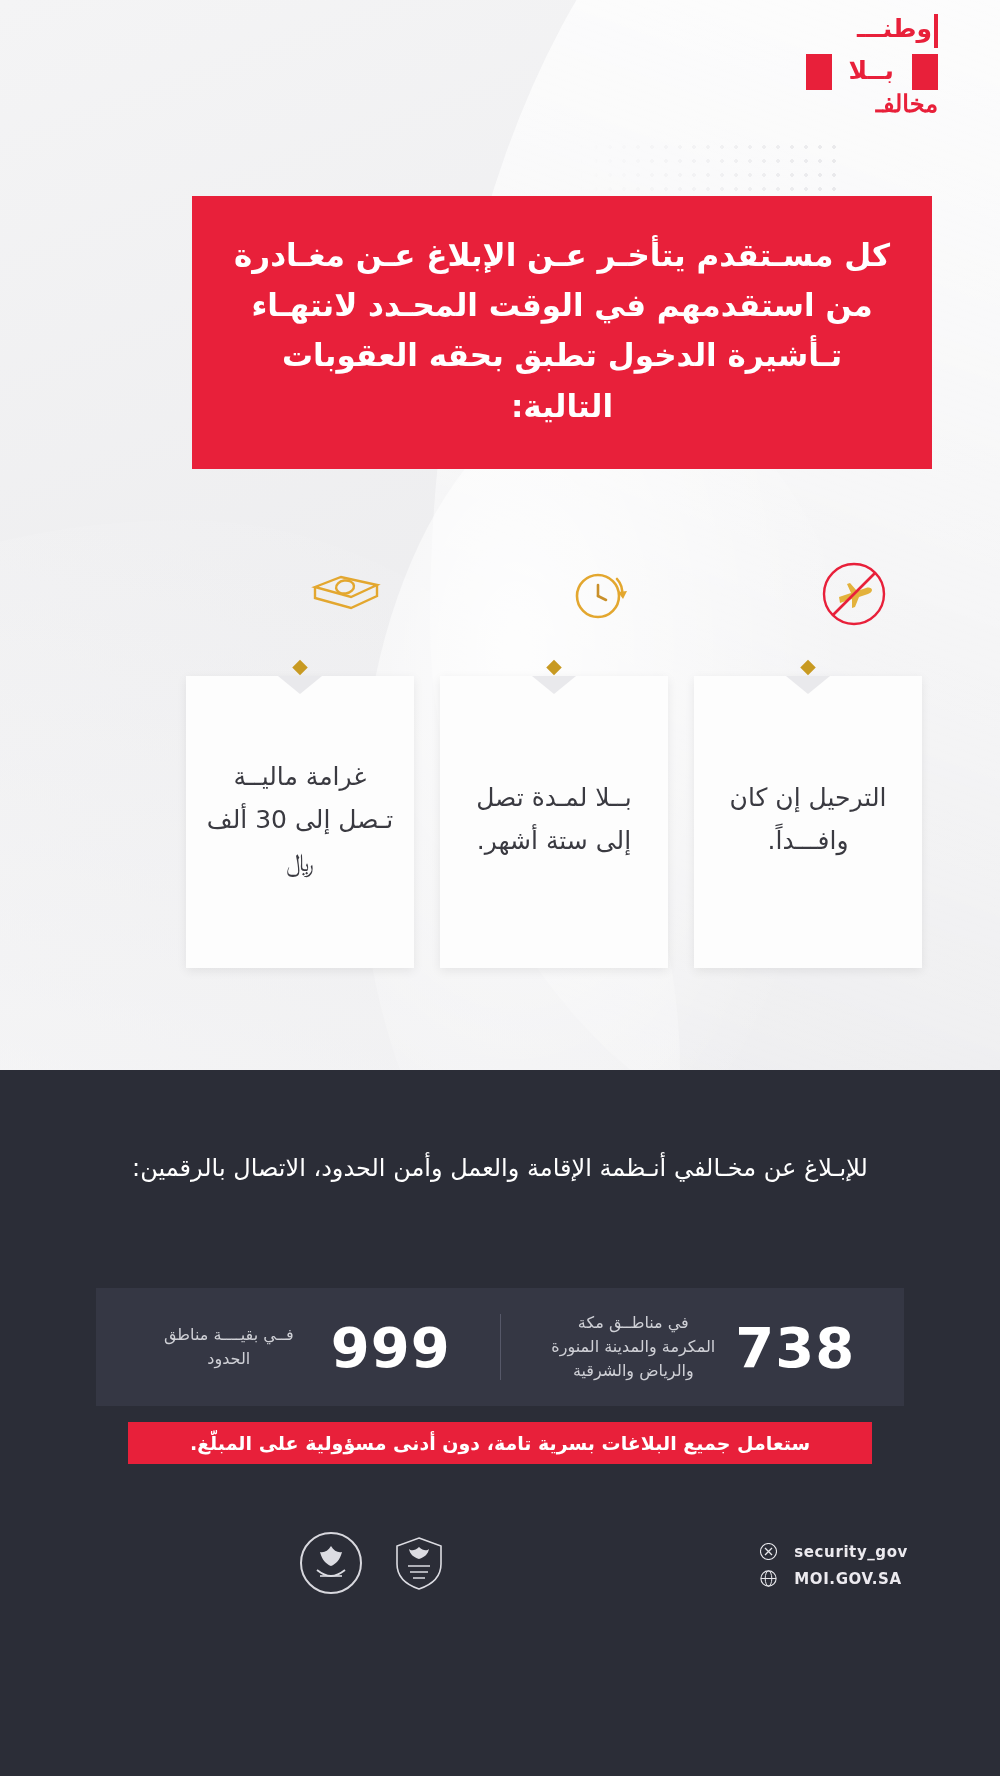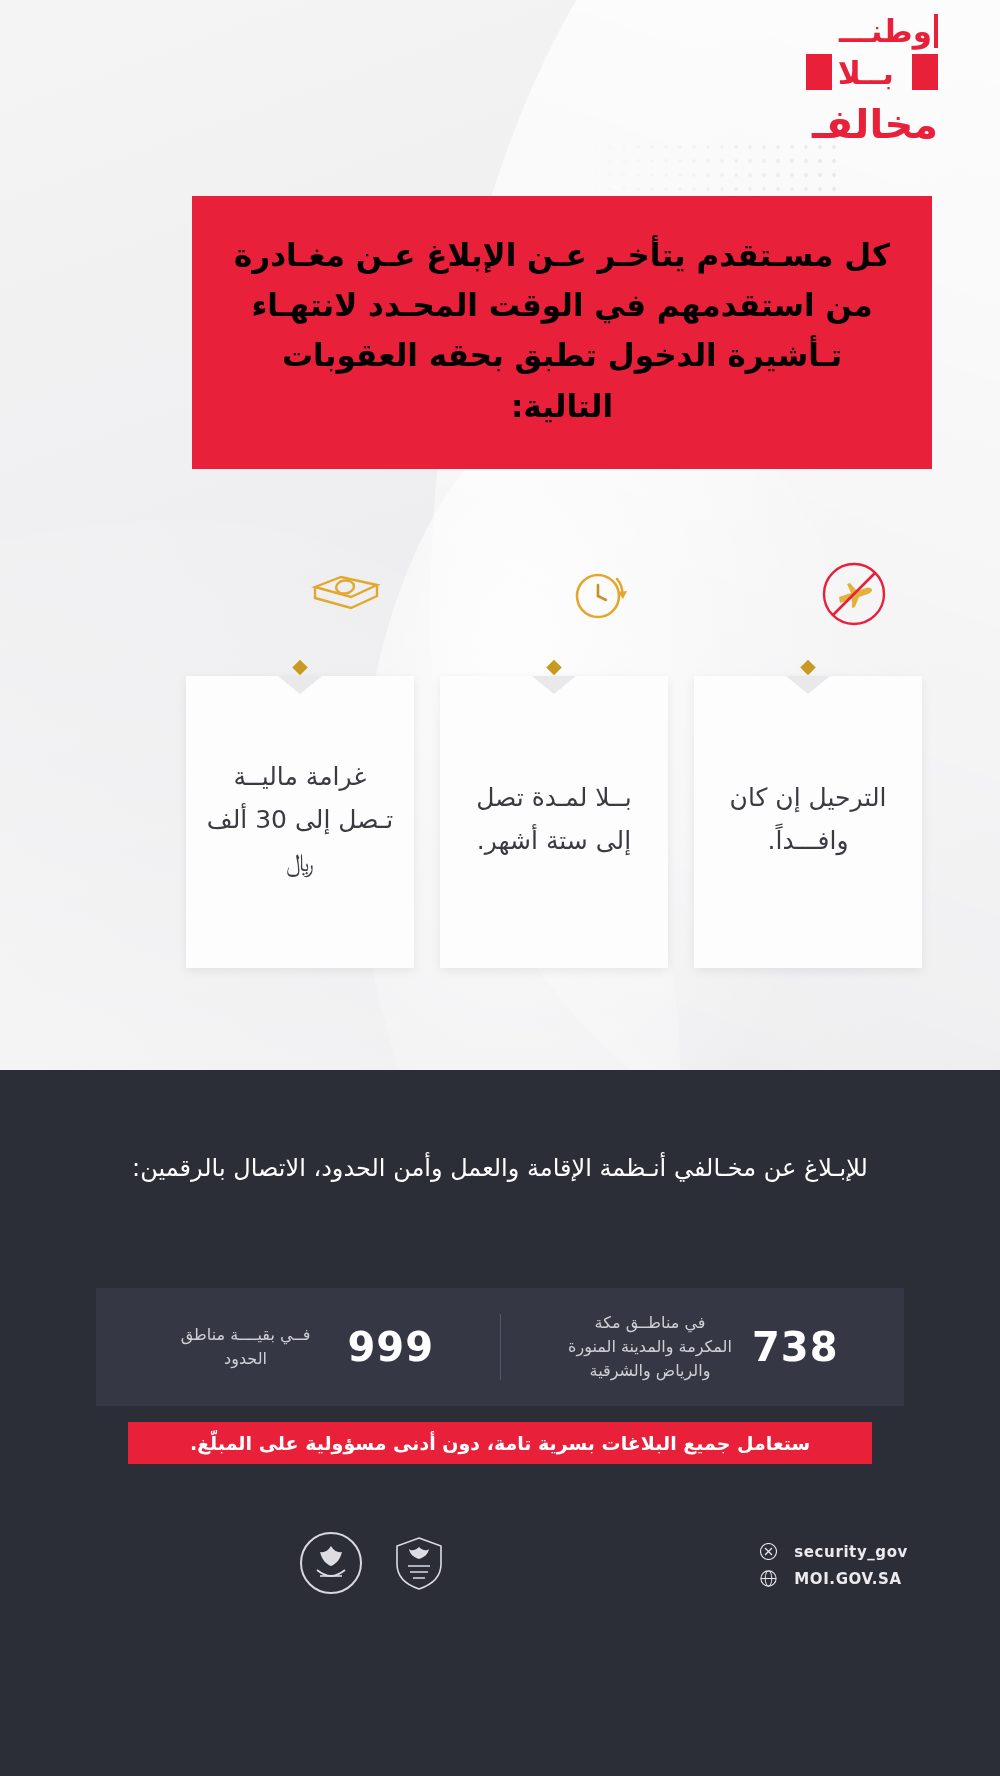--- a/index.html
+++ b/index.html
@@ -63,42 +63,42 @@
     direction: rtl;
   }
   .logo .bar {
     position: absolute;
     background: #e8203a;
   }
   .logo-word {
     position: absolute;
     color: #e8203a;
     font-weight: 700;
-    font-size: 31px;
+    font-size: 25px;
     letter-spacing: 0px;
     line-height: 1;
     white-space: nowrap;
   }
   .logo-word.w1 { top: 8px;  right: 6px; }
   .logo-word.w2 { top: 50px; right: 44px; }
-  .logo-word.w3 { top: 96px; right: 0px; font-size: 40px; }
+  .logo-word.w3 { top: 84px; right: 0px; font-size: 24px; font-family: Liberation Serif, serif; }
   .logo .blk1 { top: 6px;  right: 0px;  width: 4px;  height: 34px; }
   .logo .blk2 { top: 46px; right: 0px;  width: 26px; height: 36px; }
   .logo .blk3 { top: 46px; left: 0px;   width: 26px; height: 36px; }
 
   
   .banner {
     position: absolute;
     top: 196px; right: 68px;
     width: 740px;
     background: #e8203a;
     padding: 34px 34px 38px 34px;
   }
   .banner p {
-    color: #000000;
+    color: #ffffff;
     font-size: 31px;
     font-weight: 700;
     line-height: 1.62;
     text-align: center;
     direction: rtl;
   }
 
   
   .icons-row {
     position: absolute;
@@ -195,21 +195,21 @@
     display: flex;
     flex-direction: row;
     align-items: center;
     height: 100%;
     flex: 1;
     justify-content: center;
     gap: 18px;
   }
   .num-block .big {
     color: #ffffff;
-    font-size: 40px;
+    font-size: 56px;
     font-weight: 700;
     letter-spacing: 1px;
     direction: ltr;
   }
   .num-block .desc {
     color: #cfd0d6;
     font-size: 16px;
     line-height: 1.5;
     text-align: center;
     direction: rtl;

